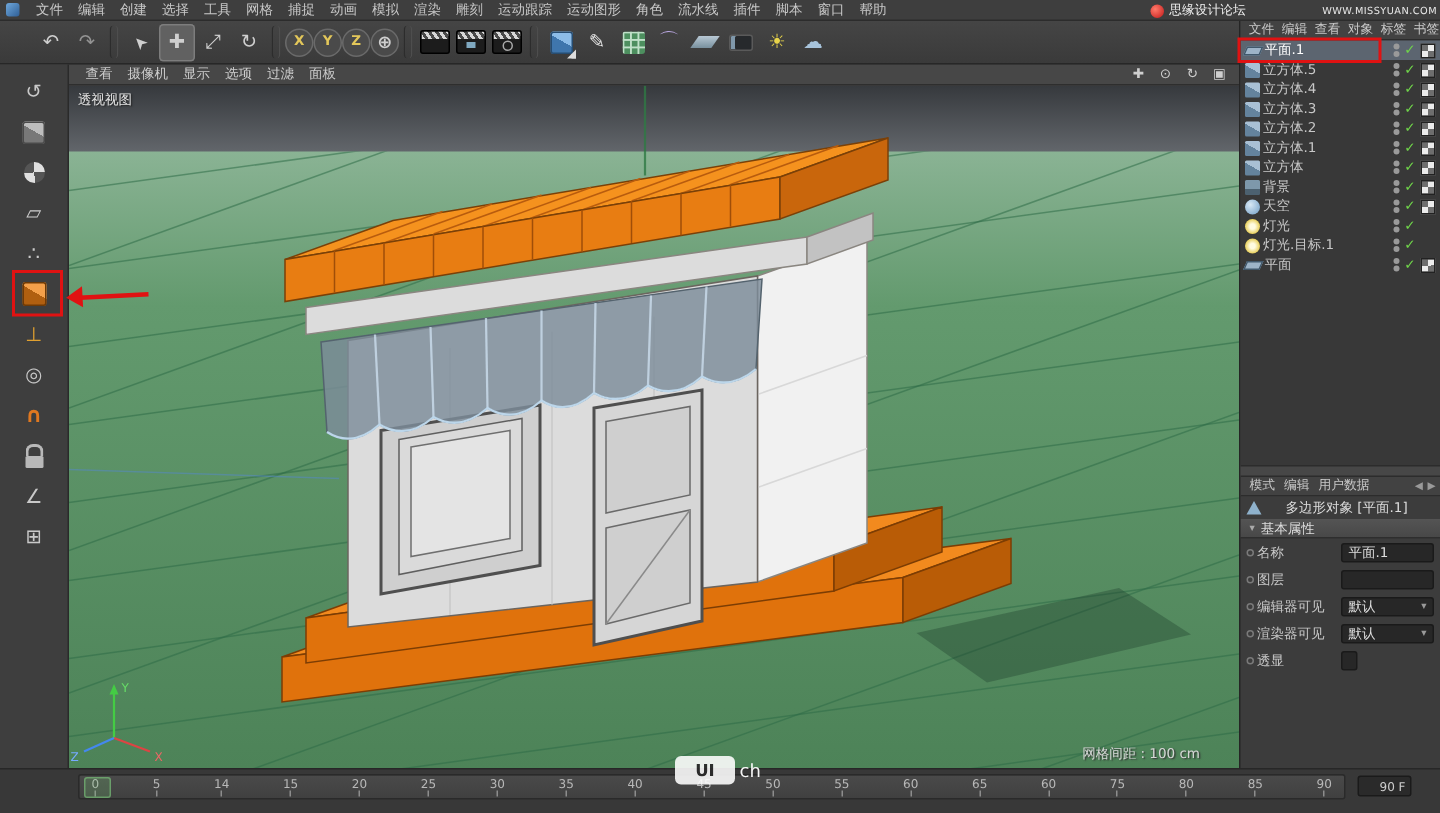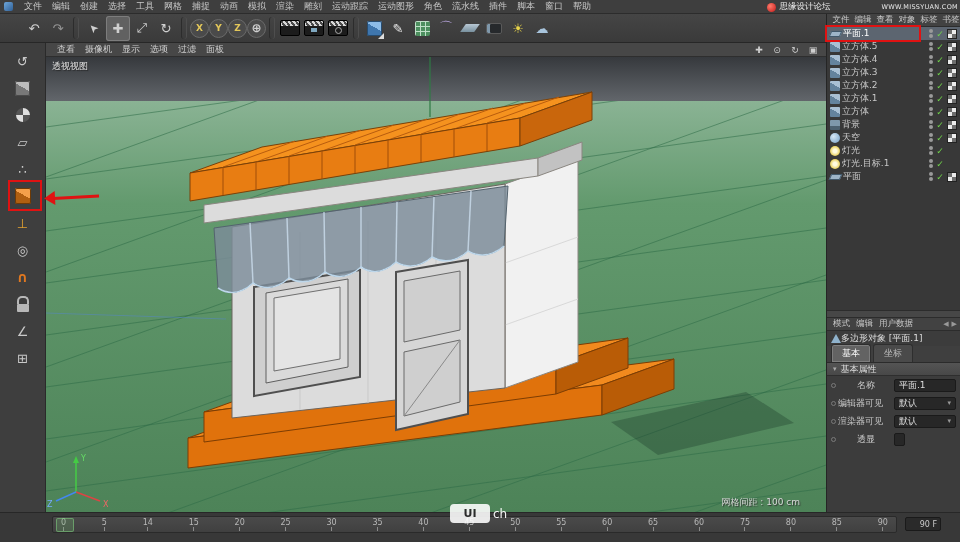--- a/index.html
+++ b/index.html
@@ -87,31 +87,31 @@
   .om-dots{display:flex;flex-direction:column;gap:1px;flex:none;}
   .om-dots i{width:4px;height:4px;border-radius:50%;background:#9a9a9a;}
   .om-check{color:var(--check-green);font-size:9px;flex:none;width:10px;text-align:center;}
   .om-check::before{content:"✓";}
   .om-tag{width:10px;height:10px;flex:none;border:1px solid #222;background:#999;background-image:conic-gradient(#ececec 0 25%,#6e6e6e 0 50%,#ececec 0 75%,#6e6e6e 0);}
   .splitter{height:8px;background:#474747;border-top:1px solid #2c2c2c;border-bottom:1px solid #2c2c2c;flex:none;}
   .am{flex:1;display:flex;flex-direction:column;overflow:hidden;}
   .am-menu{height:13px;background:#424242;border-bottom:1px solid #2c2c2c;display:flex;align-items:center;padding:0 3px;flex:none;}
   .am-menu .menu-item{padding:0 3px;font-size:8.5px;}
   .am-nav{margin-left:auto;color:#999;font-size:7px;display:flex;gap:3px;}
-  .am-title{height:15px;display:flex;align-items:center;gap:0;padding:0 4px;background:#3c3c3c;flex:none;}
+  .am-title{height:15px;display:flex;align-items:center;gap:16px;padding:0 4px;background:#3c3c3c;flex:none;}
   .poly-icon{width:0;height:0;border-left:5px solid transparent;border-right:5px solid transparent;border-bottom:9px solid #8fb2cc;flex:none;}
   .am-title-text{color:#ddd;white-space:nowrap;overflow:hidden;}
   .am-tabs{height:17px;background:#3f3f3f;border-bottom:1px solid #2b2b2b;display:flex;align-items:flex-end;padding:0 4px;gap:2px;flex:none;}
   .am-tab{padding:2px 10px;background:#4a4a4a;color:#bbb;border-radius:3px 3px 0 0;border:1px solid #2e2e2e;border-bottom:none;}
   .am-tab.k-active{background:#636363;color:#fff;}
   .am-section{height:13px;background:linear-gradient(#545454,#484848);border-bottom:1px solid #2e2e2e;color:#ddd;display:flex;align-items:center;padding:0 6px;flex:none;}
   .am-section::before{content:"▾";font-size:7px;margin-right:4px;color:#aaa;}
   .am-row{height:18px;display:flex;align-items:center;padding:0 4px;flex:none;}
   .anim-dot{width:5px;height:5px;border:1px solid #7a7a7a;border-radius:50%;flex:none;margin-right:2px;}
-  .am-label{width:56px;text-align:right;padding-right:19px;color:#c8c8c8;white-space:nowrap;flex:none;}
+  .am-label{width:56px;padding-right:19px;color:#c8c8c8;white-space:nowrap;flex:none;}
   .am-control{flex:1;height:13px;background:#272727;border:1px solid #1a1a1a;border-radius:2px;color:#ddd;display:flex;align-items:center;padding:0 4px;overflow:hidden;}
   .am-control.k-select::after{content:"▾";margin-left:auto;color:#999;font-size:7px;}
   .am-control.k-none{visibility:hidden;}
   .am-control.k-check{flex:none;width:11px;}
 
   
   .bottombar{position:absolute;left:0;top:512px;width:960px;height:30px;background:#383838;border-top:1px solid #272727;z-index:10;}
   .ruler{position:absolute;left:52px;top:3px;width:845px;height:17px;background:linear-gradient(#4a4a4a,#404040);border:1px solid #2a2a2a;border-radius:2px;display:flex;justify-content:space-between;padding:0 8px;}
   .tick{display:flex;flex-direction:column;align-items:center;justify-content:flex-start;padding-top:1px;}
   .tick-num{font-size:8px;color:#b8b8b8;line-height:9px;}
@@ -634,34 +634,34 @@
           </span>
         <span class="am-nav">
           <span>◀</span>
           <span>▶</span>
         </span>
       </div>
       <div class="am-title">
         <span class="poly-icon"></span>
         <span class="am-title-text">多边形对象 [平面.1]</span>
       </div>
-      <div class="am-tabs">
-
-      <span class="am-tab k-active">基本</span>
-          <span class="am-tab">坐标</span>
-        </div>
       <div class="am-section">基本属性</div>
       <div class="am-rows">
 
           <div class="am-row">
             <span class="anim-dot"></span>
             <span class="am-label">名称</span>
             <span class="am-control k-input">平面.1</span>
           </div>
 
+          <div class="am-row">
+            <span class="anim-dot"></span>
+            <span class="am-label">图层</span>
+            <span class="am-control k-input"></span>
+          </div>
 
           <div class="am-row">
             <span class="anim-dot"></span>
             <span class="am-label">编辑器可见</span>
             <span class="am-control k-select">默认</span>
           </div>
 
           <div class="am-row">
             <span class="anim-dot"></span>
             <span class="am-label">渲染器可见</span>

